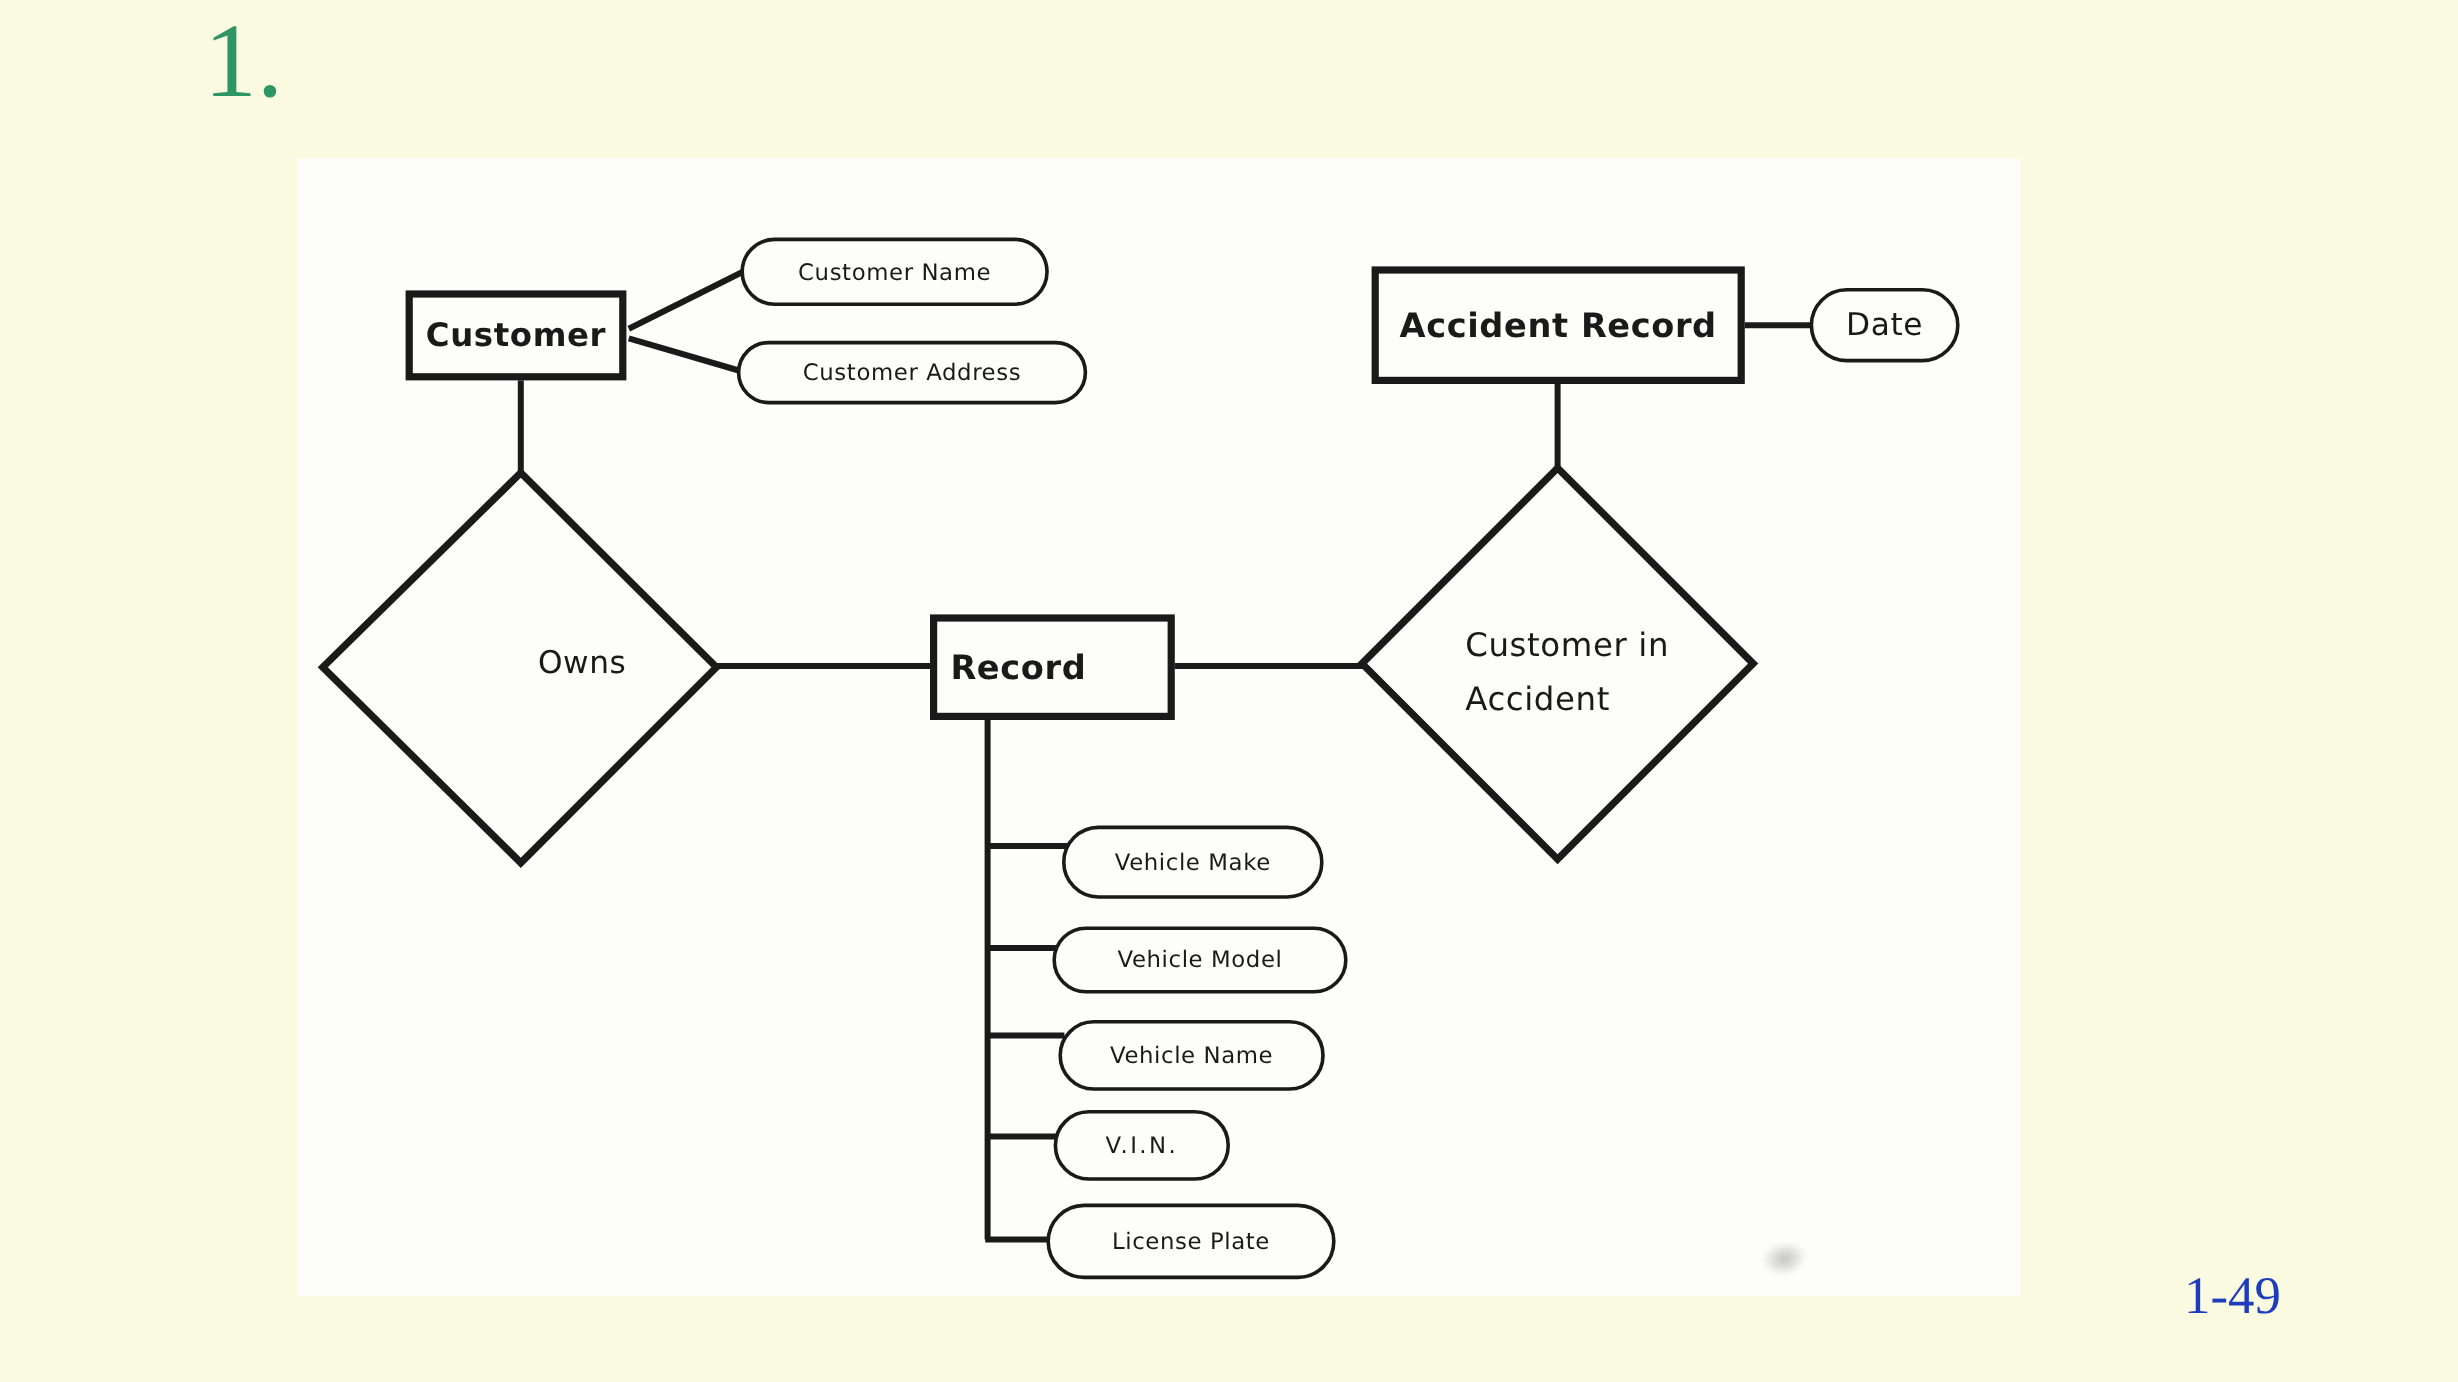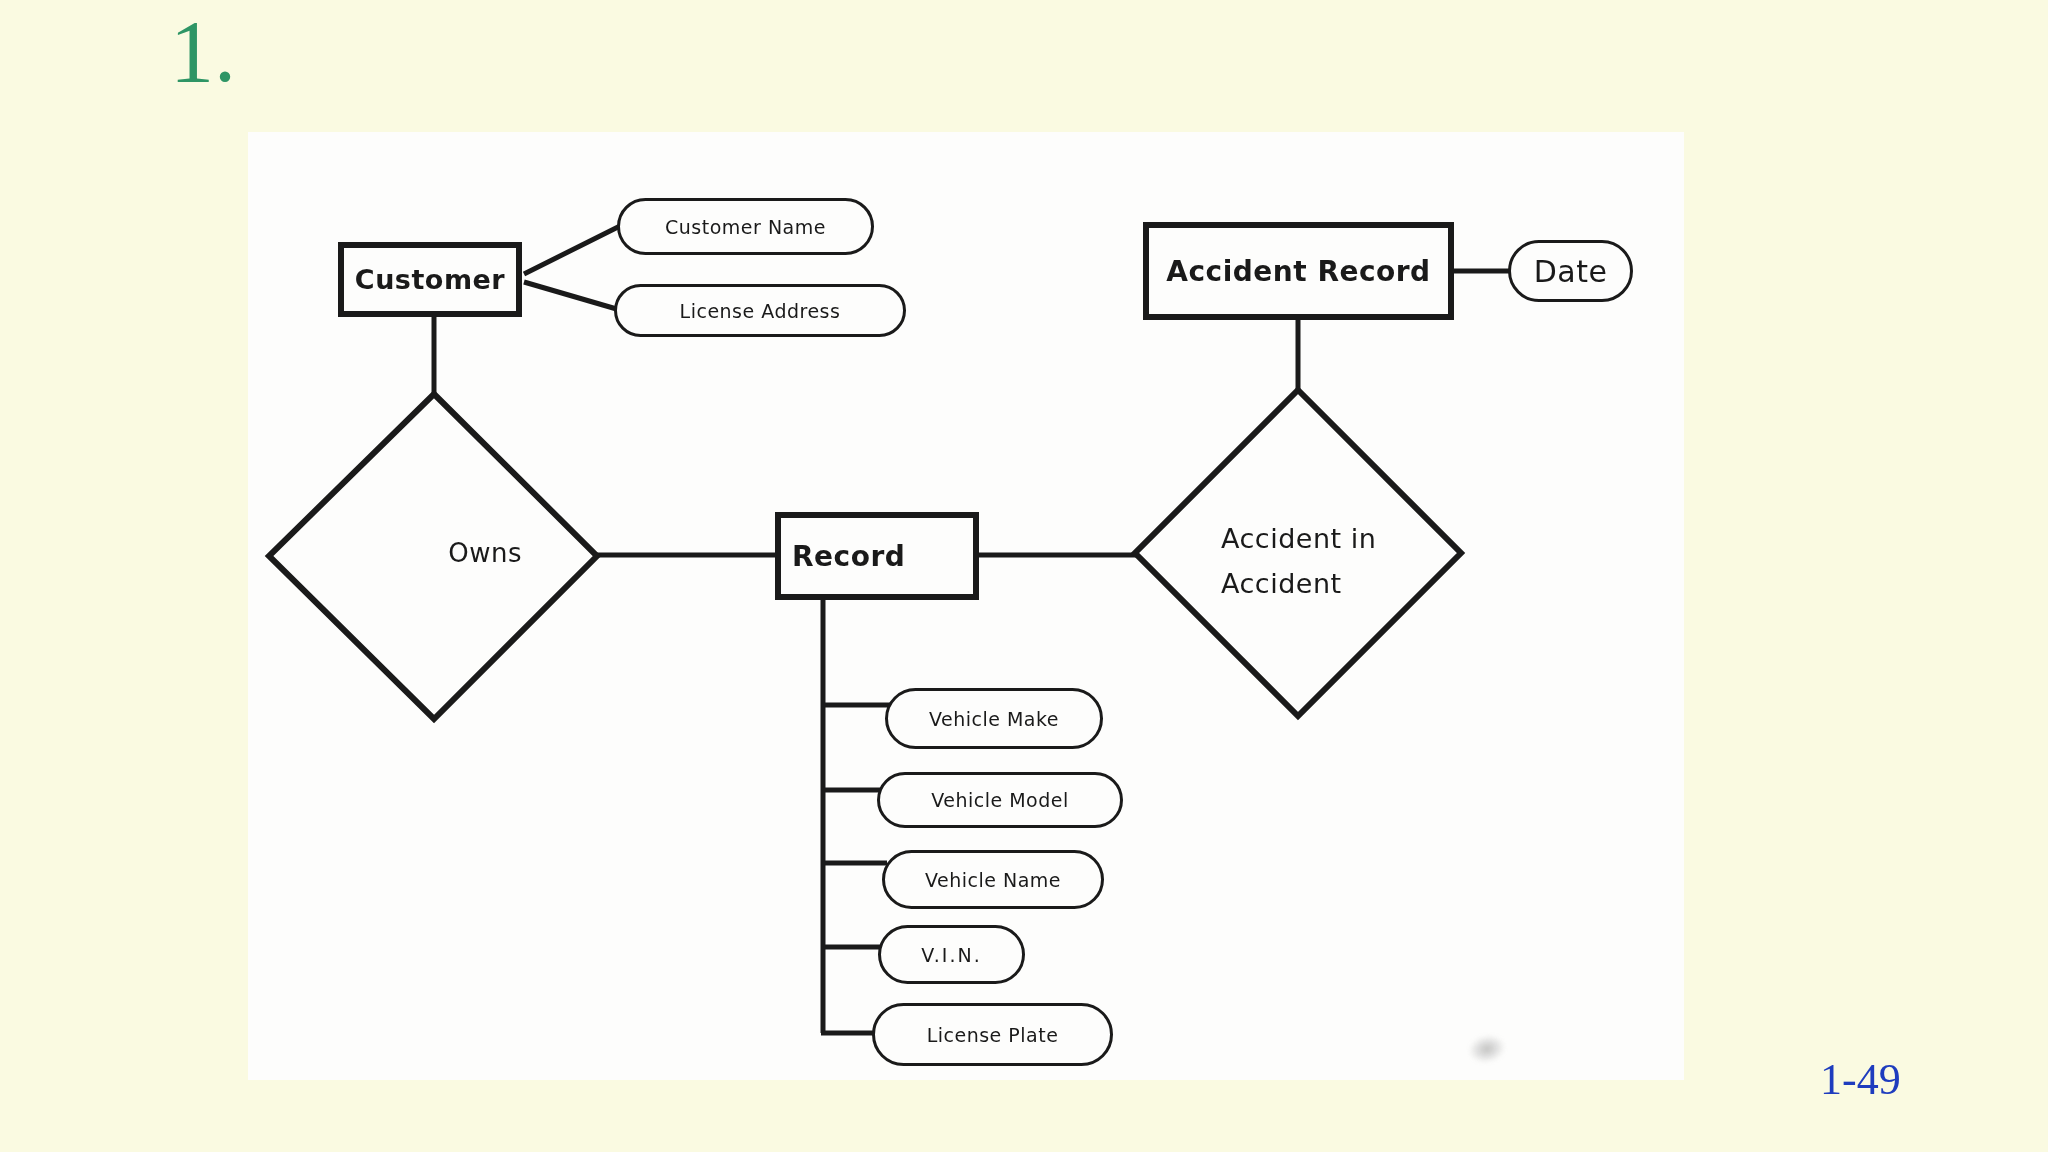--- a/index.html
+++ b/index.html
@@ -34,21 +34,21 @@
   }
   .entity{border:6px solid var(--ink);font-size:27px;font-weight:bold;}
   .attr{border:3px solid var(--ink);border-radius:999px;font-size:19px;}
 
   .entity-customer{left:90px;top:110px;width:184px;height:75px;}
   .entity-vehicle{left:527px;top:380px;width:204px;height:88px;justify-content:flex-start;padding-left:11px;font-size:28px;}
   .entity-accident{left:895px;top:90px;width:311px;height:98px;font-size:28px;}
 
   .attr-name{left:369px;top:66px;width:257px;height:57px;}
   .attr-address{left:366px;top:152px;width:292px;height:53px;}
-  .attr-date{left:1260px;top:108px;width:125px;height:62px;font-size:30px;}
+  .attr-date{left:1260px;top:108px;width:125px;height:62px;font-size:26px;}
   .attr-make{left:637px;top:556px;width:218px;height:61px;}
   .attr-model{left:629px;top:640px;width:246px;height:56px;}
   .attr-year{left:634px;top:718px;width:222px;height:59px;}
   .attr-vin{left:630px;top:793px;width:147px;height:59px;letter-spacing:2px;}
   .attr-plate{left:624px;top:871px;width:241px;height:63px;}
 
   .rel-label{position:absolute;color:var(--ink);letter-spacing:0.5px;white-space:nowrap;}
   .rel-owns{left:94px;top:406px;width:180px;text-align:right;font-size:26px;}
   .rel-involved{left:973px;top:384px;font-size:27px;line-height:45px;text-align:left;}
   .rel-involved span{display:block;}
@@ -89,29 +89,29 @@
   </div>
   <div class="shape entity entity-vehicle">
     <span>Record</span>
   </div>
   <div class="shape entity entity-accident">
     <span>Accident Record</span>
   </div>
 
   <div class="rel-label rel-owns">Owns</div>
   <div class="rel-label rel-involved">
-    <span>Accident in</span>
+    <span>Customer in</span>
     <span>Accident</span>
   </div>
 
   <div class="shape attr attr-name">
     <span>Customer Name</span>
   </div>
   <div class="shape attr attr-address">
-    <span>License Address</span>
+    <span>Customer Address</span>
   </div>
   <div class="shape attr attr-date">
     <span>Date</span>
   </div>
   <div class="shape attr attr-make">
     <span>Vehicle Make</span>
   </div>
   <div class="shape attr attr-model">
     <span>Vehicle Model</span>
   </div>

